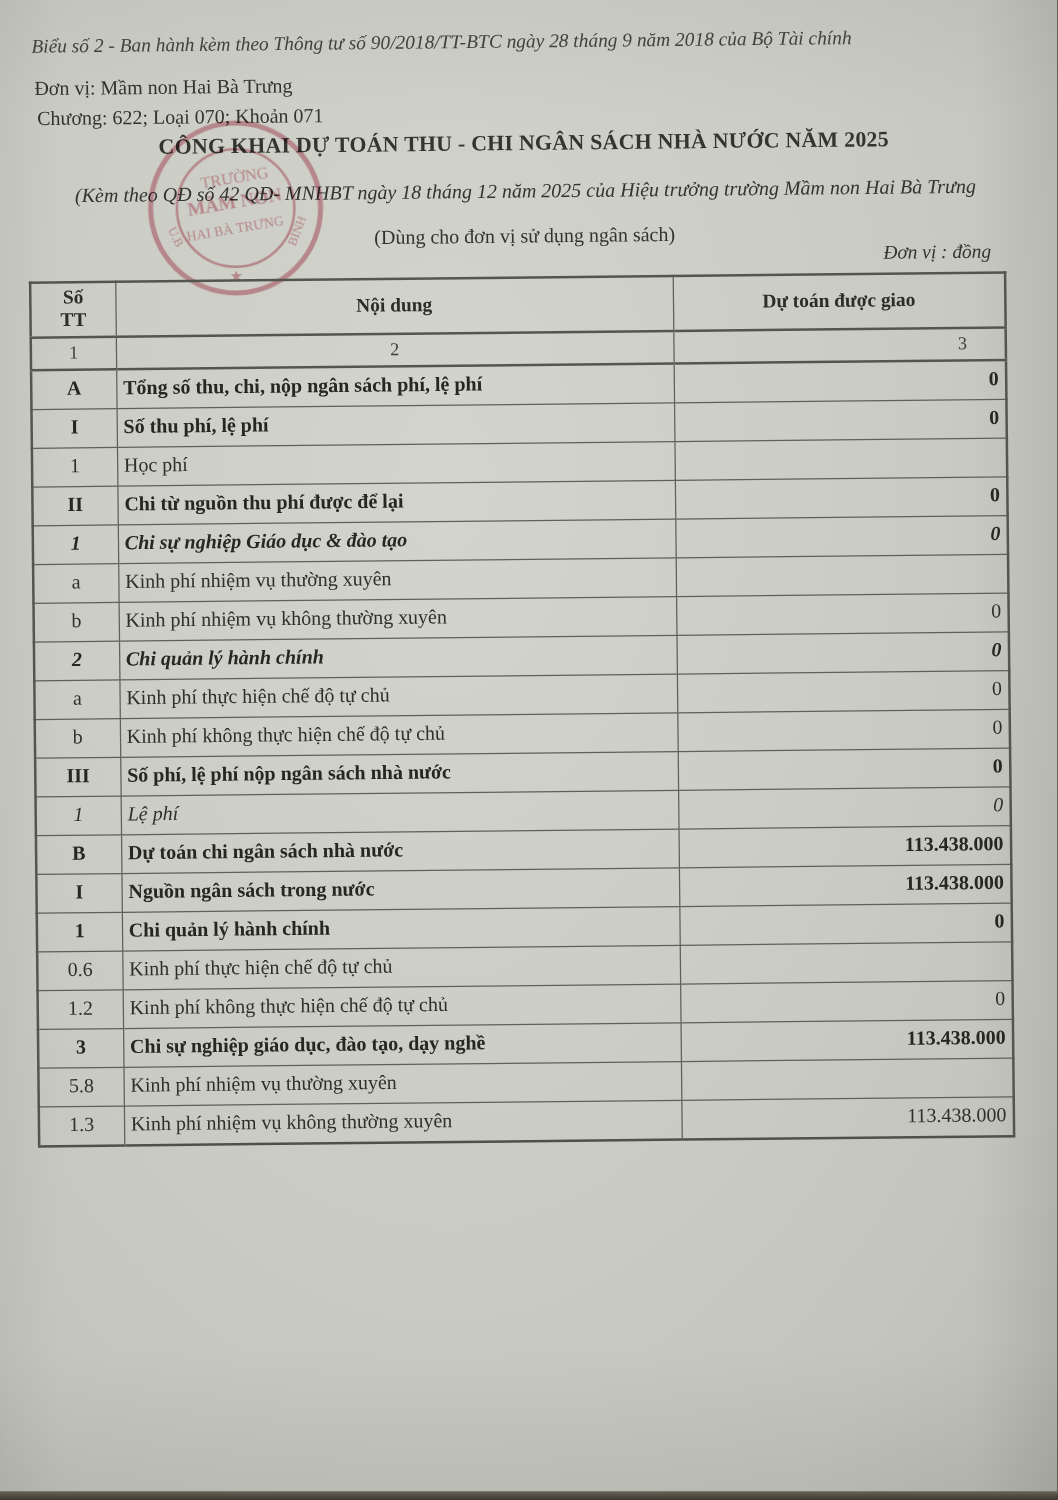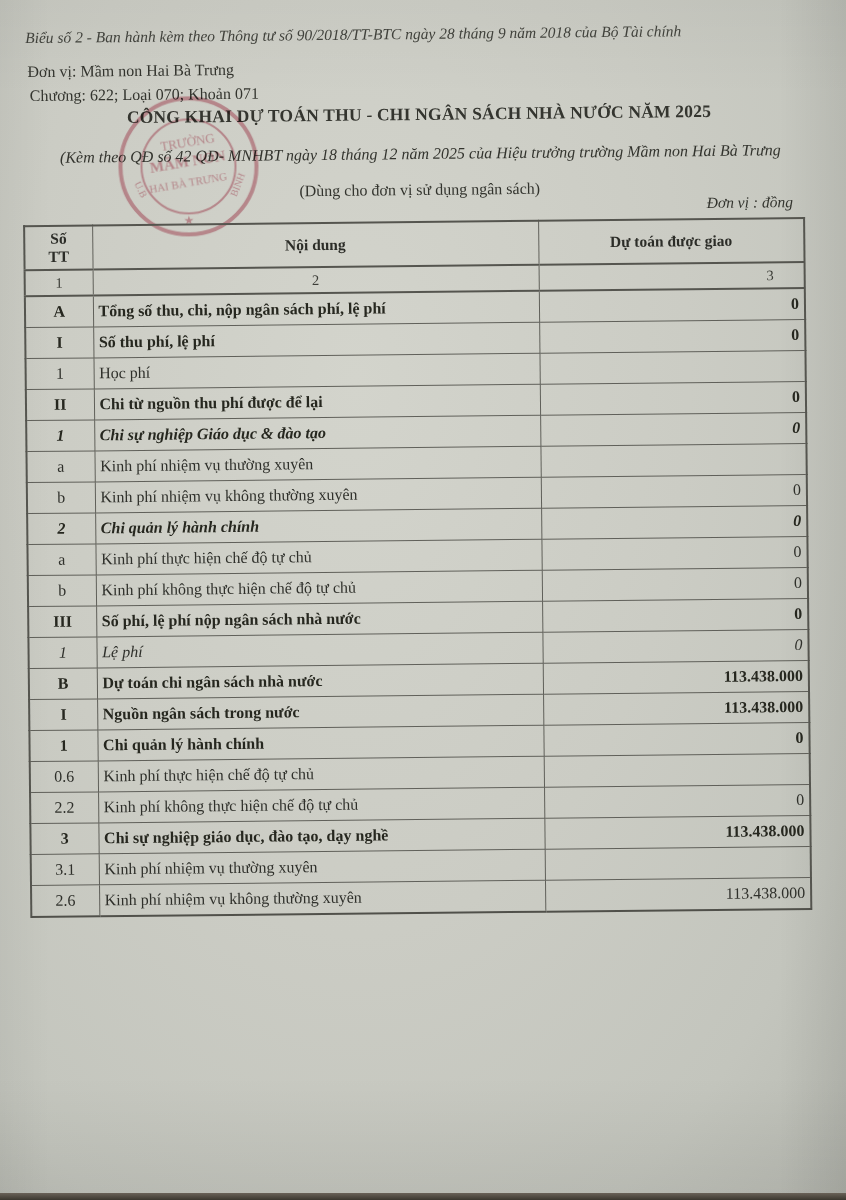--- a/index.html
+++ b/index.html
@@ -190,36 +190,36 @@
           <td class="stt">1</td>
           <td class="">Chi quản lý hành chính</td>
           <td class="val">0</td>
         </tr>
         <tr class="datarow s-normal">
           <td class="stt">0.6</td>
           <td class="">Kinh phí thực hiện chế độ tự chủ</td>
           <td class="val"></td>
         </tr>
         <tr class="datarow s-normal">
-          <td class="stt">2.2</td>
+          <td class="stt">1.2</td>
           <td class="">Kinh phí không thực hiện chế độ tự chủ</td>
           <td class="val">0</td>
         </tr>
         <tr class="datarow s-bold">
           <td class="stt">3</td>
           <td class="">Chi sự nghiệp giáo dục, đào tạo, dạy nghề</td>
           <td class="val">113.438.000</td>
         </tr>
         <tr class="datarow s-normal">
-          <td class="stt">3.1</td>
+          <td class="stt">5.8</td>
           <td class="">Kinh phí nhiệm vụ thường xuyên</td>
           <td class="val"></td>
         </tr>
         <tr class="datarow s-normal last">
-          <td class="stt">2.6</td>
+          <td class="stt">1.3</td>
           <td class="">Kinh phí nhiệm vụ không thường xuyên</td>
           <td class="val">113.438.000</td>
         </tr>
       </tbody>
   </table>
 
 </div>
 
 <div class="bottom-edge"></div>
 

